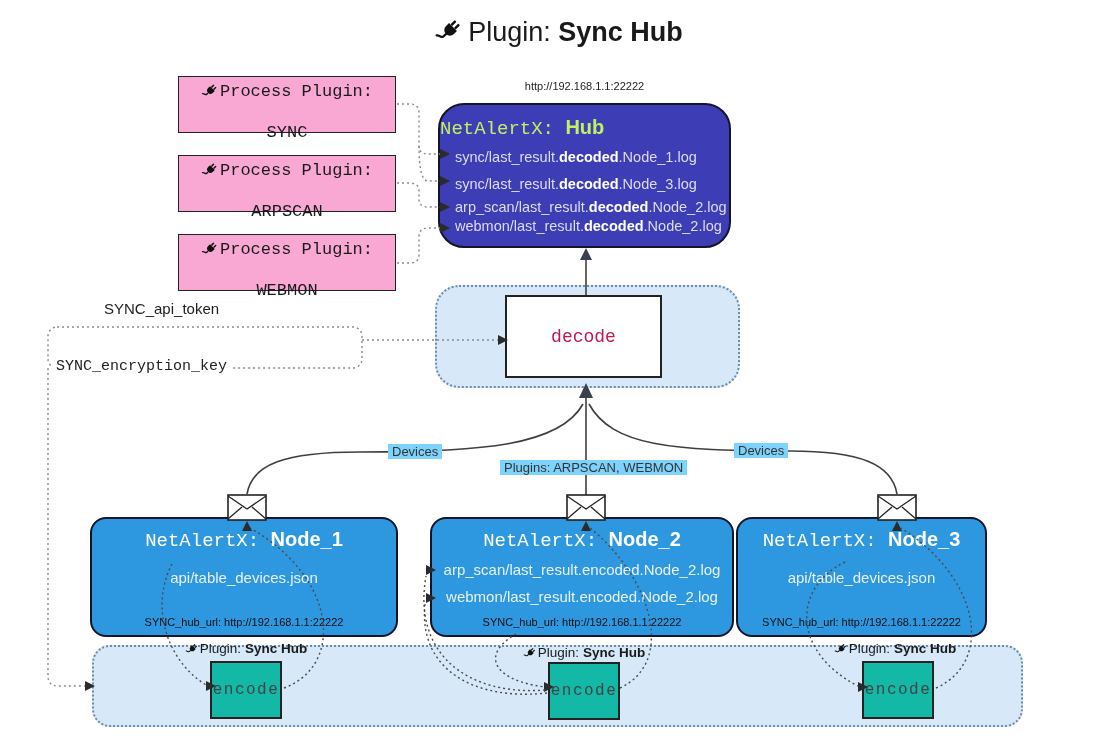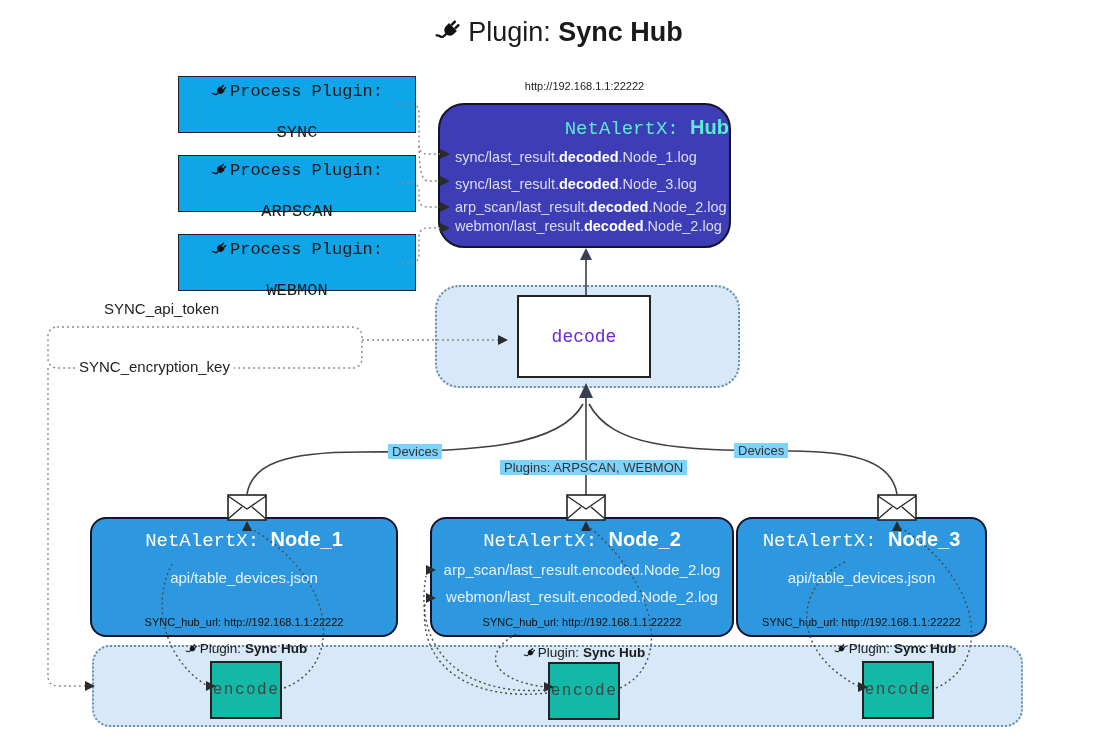--- a/index.html
+++ b/index.html
@@ -10,44 +10,44 @@
 
   
   #title{left:0;top:16px;width:100%;text-align:center;font-size:27px;z-index:6;}
   #title .plug{vertical-align:-5px;margin-right:4px;}
   #title b{font-weight:700;}
 
   
   #hub-url{left:438px;top:80px;width:293px;text-align:center;font-size:11px;color:#222;z-index:6;}
   #hub{left:438px;top:103px;width:293px;height:145px;background:#3d3db5;border:2px solid #15152a;
        border-radius:26px;box-sizing:border-box;z-index:2;}
-  #hub .hub-title{margin-top:11px;text-align:right;font-size:19px;color:#5eead4;}
+  #hub .hub-title{margin-top:11px;text-align:left;font-size:19px;color:#bef264;}
   #hub .hub-title b{font-family:"Liberation Sans","DejaVu Sans",sans-serif;font-size:20px;}
   .hub-line{padding-left:15px;font-size:14.5px;color:#dddcf0;line-height:16px;}
   .hub-line b{color:#ffffff;}
   #hl1{margin-top:9px;} #hl2{margin-top:11px;} #hl3{margin-top:7px;} #hl4{margin-top:3px;}
 
   
-  .pbox{left:178px;width:238px;height:57px;background:#0ea5e9;border:1.6px solid #222;
+  .pbox{left:178px;width:218px;height:57px;background:#f9a8d4;border:1.6px solid #222;
         box-sizing:border-box;text-align:center;z-index:2;}
   .pbox .l1{margin-top:5px;font-size:17px;}
   .pbox .l2{font-size:17px;margin-top:18px;}
   .pbox .plug{vertical-align:-4px;margin-right:1px;}
 
   
   #decode-zone{left:435px;top:285px;width:305px;height:103px;background:#d7e8f8;
                border:2px dotted #6b8cab;border-radius:24px;box-sizing:border-box;z-index:1;}
-  #decode-box{left:517px;top:295px;width:134px;height:83px;background:#fff;border:2px solid #222;
+  #decode-box{left:505px;top:295px;width:157px;height:83px;background:#fff;border:2px solid #222;
               box-sizing:border-box;display:flex;align-items:center;justify-content:center;
-              font-size:18px;color:#6d28d9;z-index:2;}
+              font-size:18px;color:#be185d;z-index:2;}
 
   
   .setting{background:#fff;padding:0 4px;font-size:15px;color:#222;z-index:6;}
   #api-token{left:100px;top:300px;}
-  #enc-key{left:75px;top:358px;}
+  #enc-key{left:52px;top:358px;font-family:Liberation Mono, monospace;}
 
   
   .edge-label{background:#7dd3fc;padding:0 4px;font-size:13px;color:#333;z-index:6;}
   #dev-left{left:388px;top:444px;}
   #dev-right{left:734px;top:443px;}
   #plugins-mid{left:500px;top:460px;}
 
   
   .node{top:517px;height:120px;background:#2d97e0;border:2px solid #15152a;border-radius:16px;
         box-sizing:border-box;text-align:center;z-index:2;}

